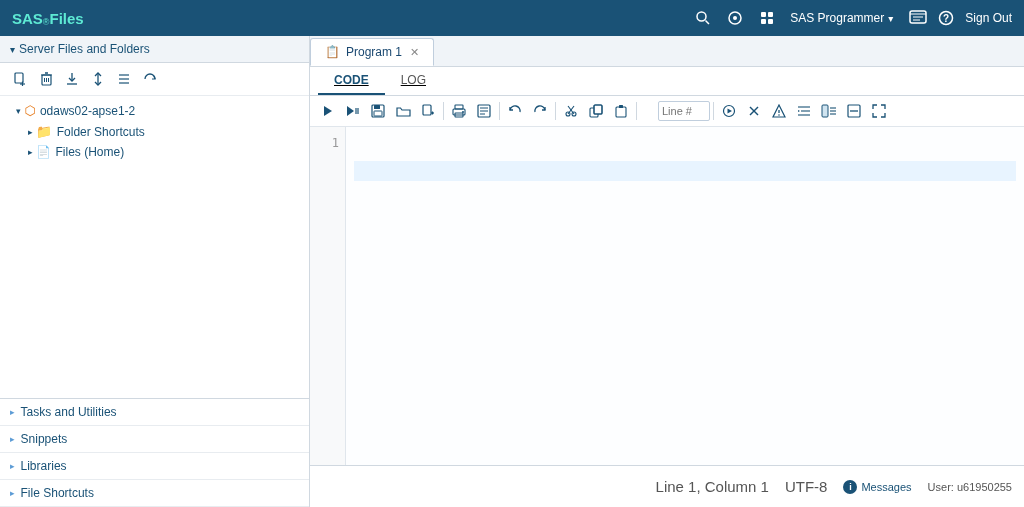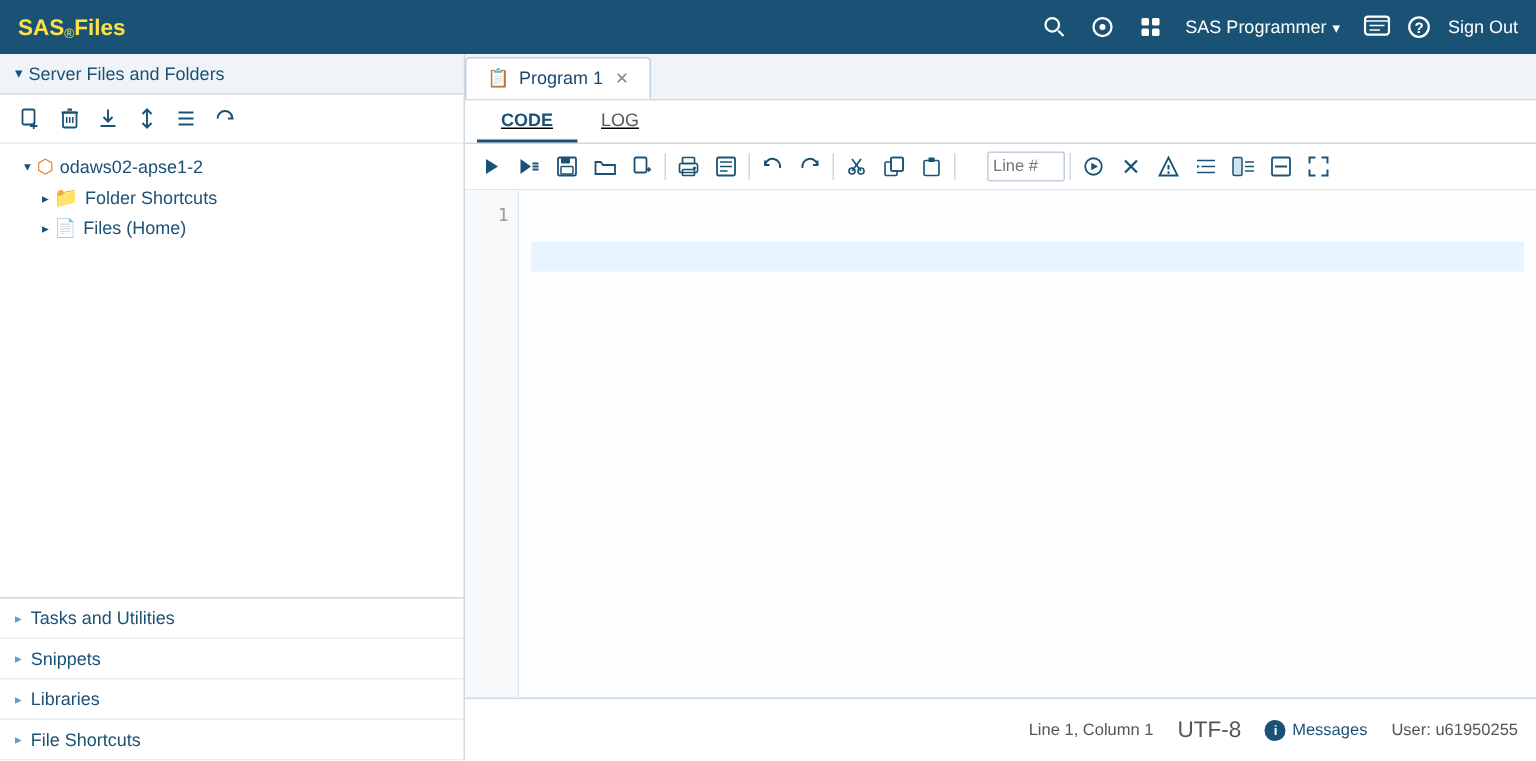--- a/index.html
+++ b/index.html
@@ -10,21 +10,21 @@
       background: #1a5276;
       height: 36px;
       display: flex;
       align-items: center;
       padding: 0 12px;
       color: #fff;
     }
     .top-bar-logo {
       font-size: 15px;
       font-weight: bold;
-      color: #fde047;
+      color: #5eead4;
       margin-right: auto;
       display: flex;
       align-items: flex-end;
     }
     .top-bar-logo sup {
       font-size: 9px;
       vertical-align: super;
       font-weight: normal;
     }
     .top-bar-icons {
@@ -289,21 +289,21 @@
       padding: 0 12px;
       font-size: 11px;
       color: #555;
       gap: 16px;
     }
     .status-left {
       flex: 1;
     }
     .status-pos {
       color: #555;
-      font-size: 11px;
+      font-size: 15px;
     }
     .status-enc {
       color: #555;
       font-size: 15px;
     }
     .status-messages {
       display: flex;
       align-items: center;
       gap: 4px;
       color: #1a5276;

